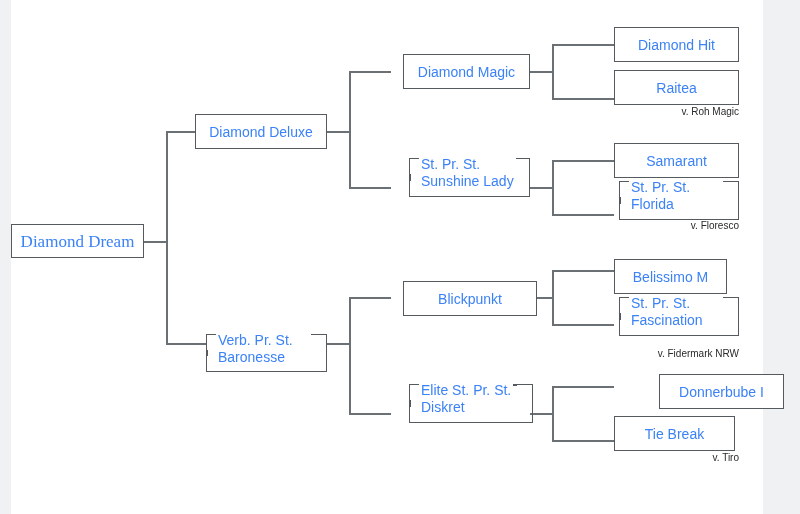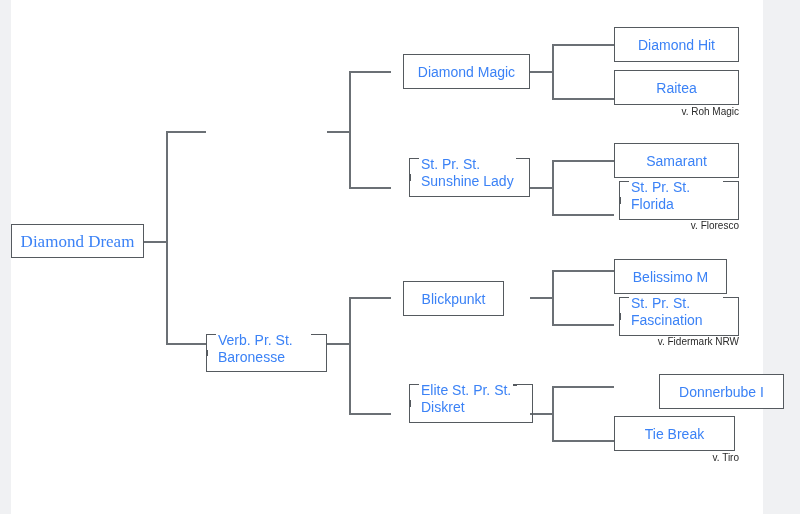--- a/index.html
+++ b/index.html
@@ -148,20 +148,23 @@
 
   <div class="ln h" style="left:519px; top:413px; width:22px;"></div>
   <div class="ln v" style="left:541px; top:386px; height:54px;"></div>
   <div class="ln h" style="left:541px; top:386px; width:62px;"></div>
   <div class="ln h" style="left:541px; top:440px; width:62px;"></div>
 
   <div class="node single root" style="left:0px; top:224px; width:133px; height:34px;">
     <div class="label">Diamond Dream</div>
   </div>
 
+  <div class="node single" style="left:184px; top:114px; width:132px; height:35px;">
+    <div class="label">Diamond Deluxe</div>
+  </div>
 
   <div class="node single" style="left:392px; top:54px; width:127px; height:35px;">
     <div class="label">Diamond Magic</div>
   </div>
 
   <div class="node double" style="left:195px; top:334px; width:121px; height:38px;">
     <div class="corner tl"></div>
     <div class="corner tr"></div>
     <div class="corner bl"></div>
     <div class="corner br"></div>
@@ -177,21 +180,21 @@
     <div class="corner tr"></div>
     <div class="corner bl"></div>
     <div class="corner br"></div>
     <div class="side left"></div>
     <div class="side right"></div>
     <div class="side bottom"></div>
     <div class="label">St. Pr. St.
 Sunshine Lady</div>
   </div>
 
-  <div class="node single" style="left:392px; top:281px; width:101px; height:35px;">
+  <div class="node single" style="left:392px; top:281px; width:134px; height:35px;">
     <div class="label">Blickpunkt</div>
   </div>
 
   <div class="node double" style="left:398px; top:384px; width:124px; height:39px;">
     <div class="corner tl"></div>
     <div class="corner tr"></div>
     <div class="corner bl"></div>
     <div class="corner br"></div>
     <div class="side left"></div>
     <div class="side right"></div>
@@ -233,21 +236,21 @@
     <div class="corner tl"></div>
     <div class="corner tr"></div>
     <div class="corner bl"></div>
     <div class="corner br"></div>
     <div class="side left"></div>
     <div class="side right"></div>
     <div class="side bottom"></div>
     <div class="label">St. Pr. St.
 Fascination</div>
   </div>
-  <div class="anno" style="left:568px; top:336px; width:160px;">v. Fidermark NRW</div>
+  <div class="anno" style="left:568px; top:348px; width:160px;">v. Fidermark NRW</div>
 
   <div class="node single" style="left:603px; top:374px; width:125px; height:35px;margin-left:45px;">
     <div class="label">Donnerbube I</div>
   </div>
   <div class="node single" style="left:603px; top:416px; width:121px; height:35px;">
     <div class="label">Tie Break</div>
   </div>
   <div class="anno" style="left:588px; top:452px; width:140px;">v. Tiro</div>
 
 </div>

